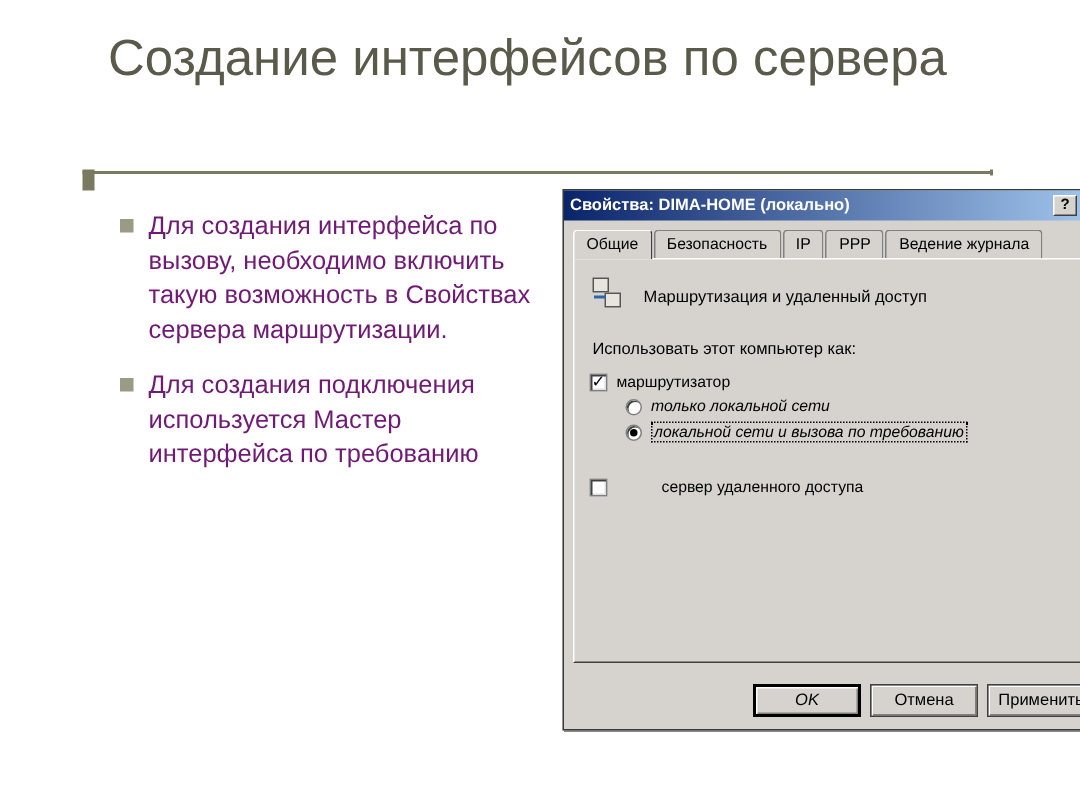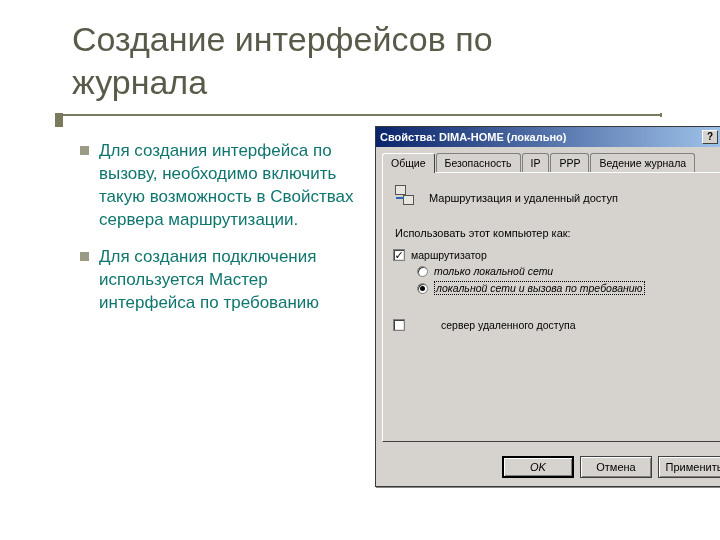--- a/index.html
+++ b/index.html
@@ -43,21 +43,21 @@
     width: 2px;
     height: 4px;
     background: #7a7a60;
   }
   .bullets {
     position: absolute;
     left: 80px;
     top: 140px;
     width: 280px;
     font-size: 17px;
-    color: #0f766e;
+    color: #701a75;
     line-height: 1.35;
   }
   .bullet {
     display: flex;
     margin-bottom: 14px;
   }
   .bullet .sq {
     width: 9px;
     height: 9px;
     background: #9a9a85;
@@ -216,21 +216,21 @@
   }
   .btn.default {
     border: 2px solid #000;
     box-shadow: inset 1px 1px 0 #fff, inset -1px -1px 0 #808080;
     font-style: italic;
   }
 </style>
 </head>
 <body>
 
-<h1 class="slide-title">Создание интерфейсов по журнала</h1>
+<h1 class="slide-title">Создание интерфейсов по сервера</h1>
 <div class="tick"></div>
 <div class="underline"></div>
 <div class="tick2"></div>
 
 <div class="bullets">
   <div class="bullet">
     <div class="sq"></div>
     <div>Для создания интерфейса по вызову, необходимо включить такую возможность в Свойствах сервера маршрутизации.</div>
   </div>
   <div class="bullet">

